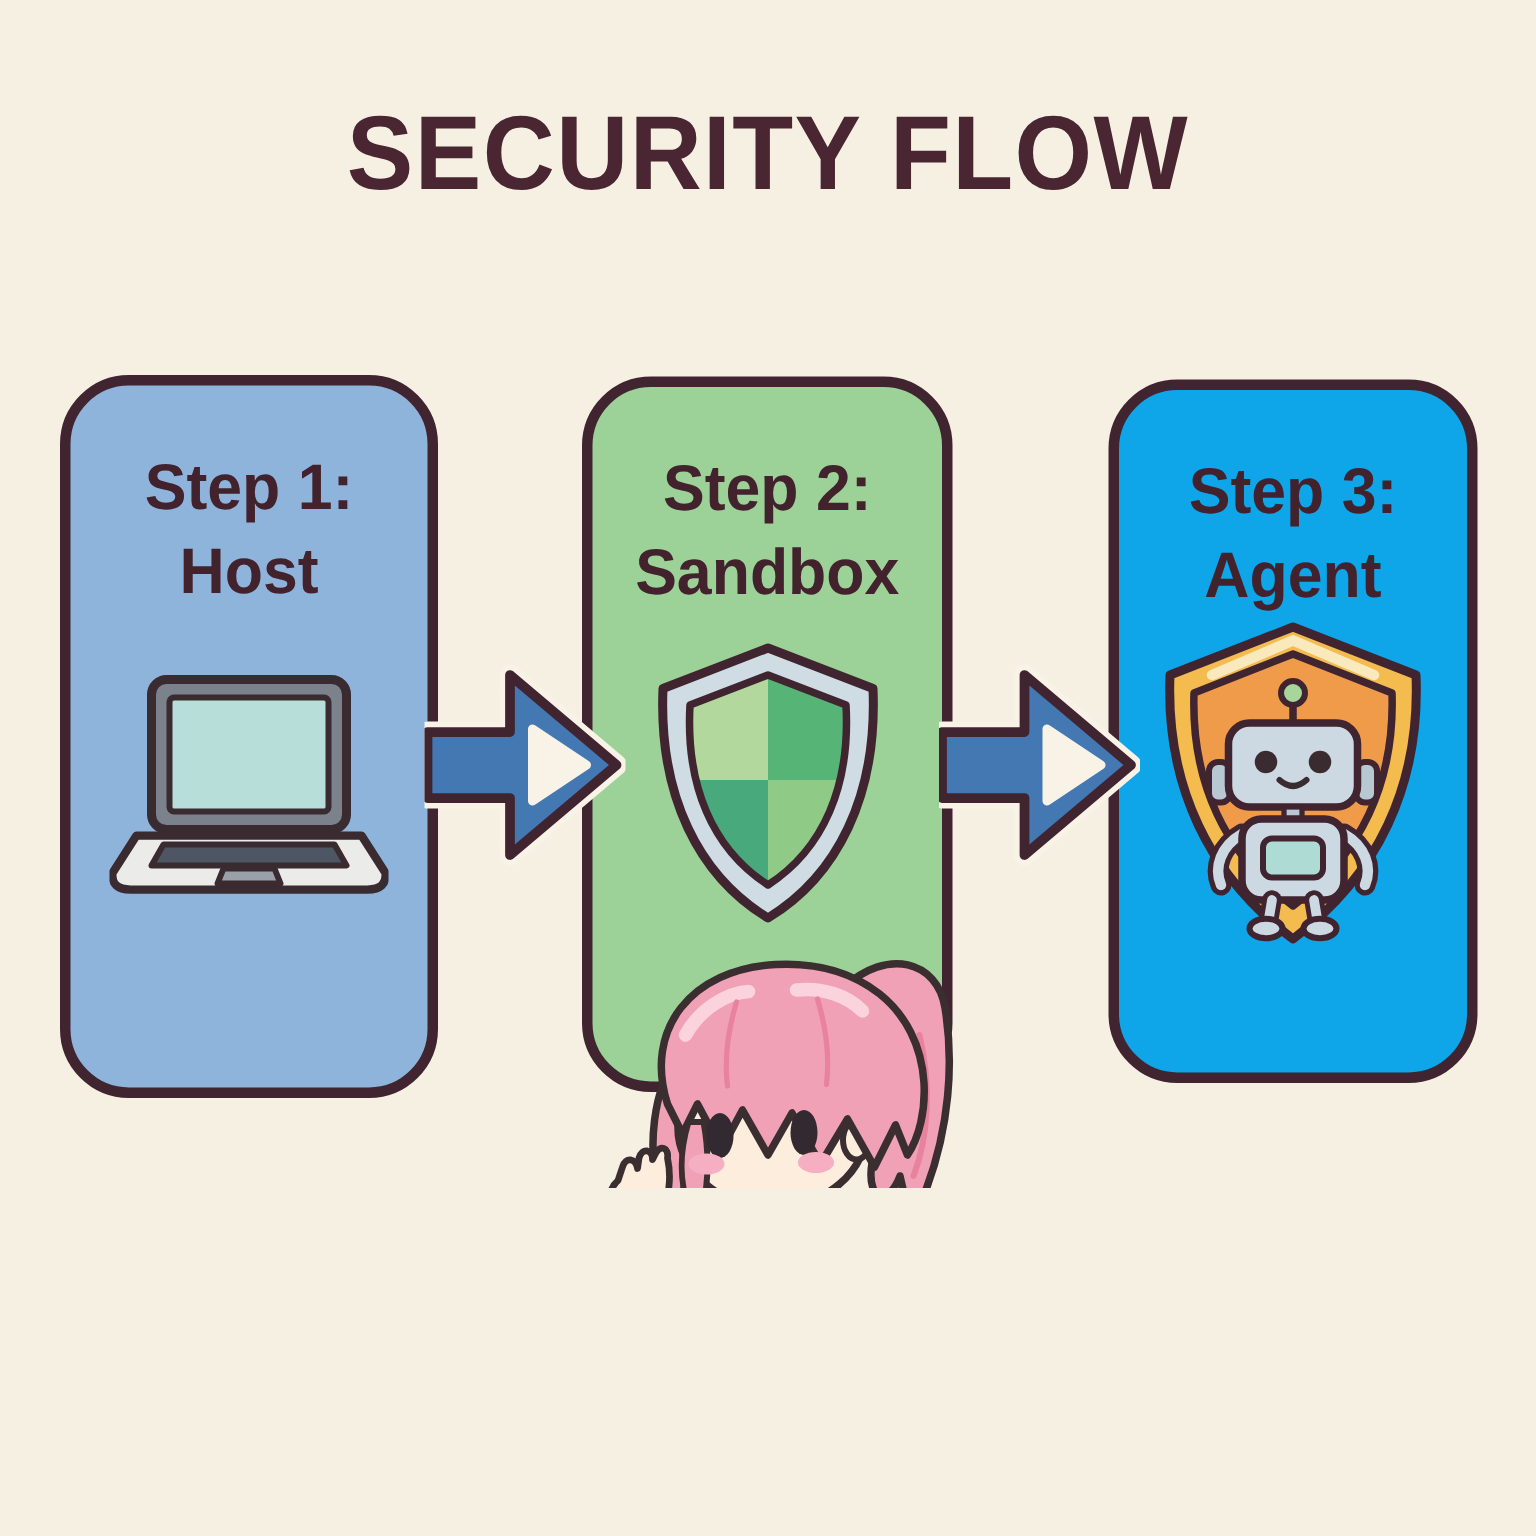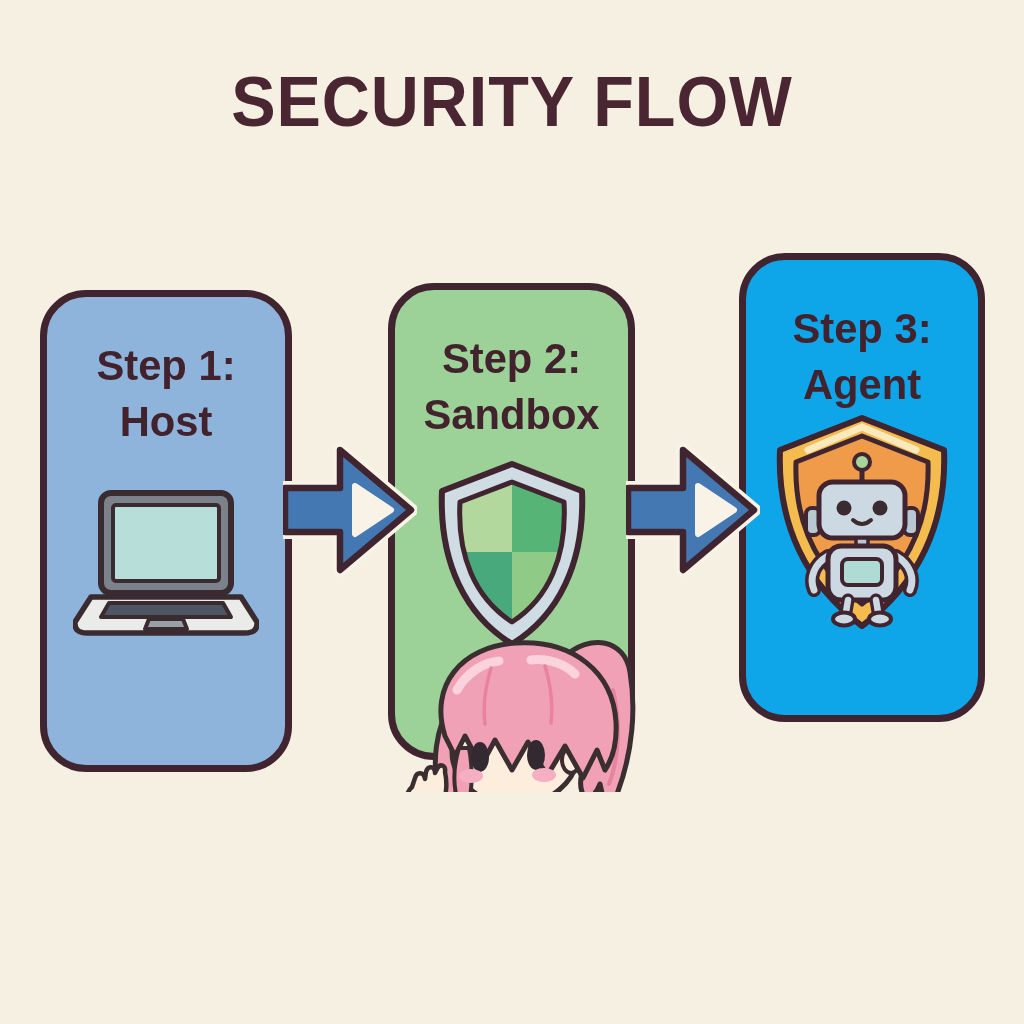--- a/index.html
+++ b/index.html
@@ -10,22 +10,22 @@
   }
   .title{
     position:absolute;left:0;top:62px;width:1024px;text-align:center;
     font-size:70px;font-weight:bold;color:#4a2633;letter-spacing:1px;
     transform:scaleX(0.95);transform-origin:center;
   }
   .step-box{
     position:absolute;border:7px solid #402430;border-radius:46px;
     box-sizing:border-box;z-index:1;
   }
-  .box-host{left:40px;top:250px;width:252px;height:482px;background:#8fb4dc;margin-top:40px;}
-  .box-sandbox{left:388px;top:251px;width:247px;height:477px;background:#9cd198;margin-top:32px;}
+  .box-host{left:40px;top:250px;width:252px;height:482px;background:#8fb4dc;}
+  .box-sandbox{left:388px;top:251px;width:247px;height:477px;background:#9cd198;}
   .box-agent{left:739px;top:253px;width:246px;height:469px;background:#f3a764;}
   .step-label{
     margin-top:40px;text-align:center;font-weight:bold;font-size:43px;
     line-height:56px;color:#42222d;transform:scaleX(0.97);
   }
   .icon-wrap{position:absolute;left:0;width:100%;display:flex;justify-content:center;}
   .icon-laptop{top:192px;}
   .icon-shield{top:168px;}
   .icon-robot{top:152px;}
   .arrow{position:absolute;top:440px;width:134px;height:140px;z-index:2;}

